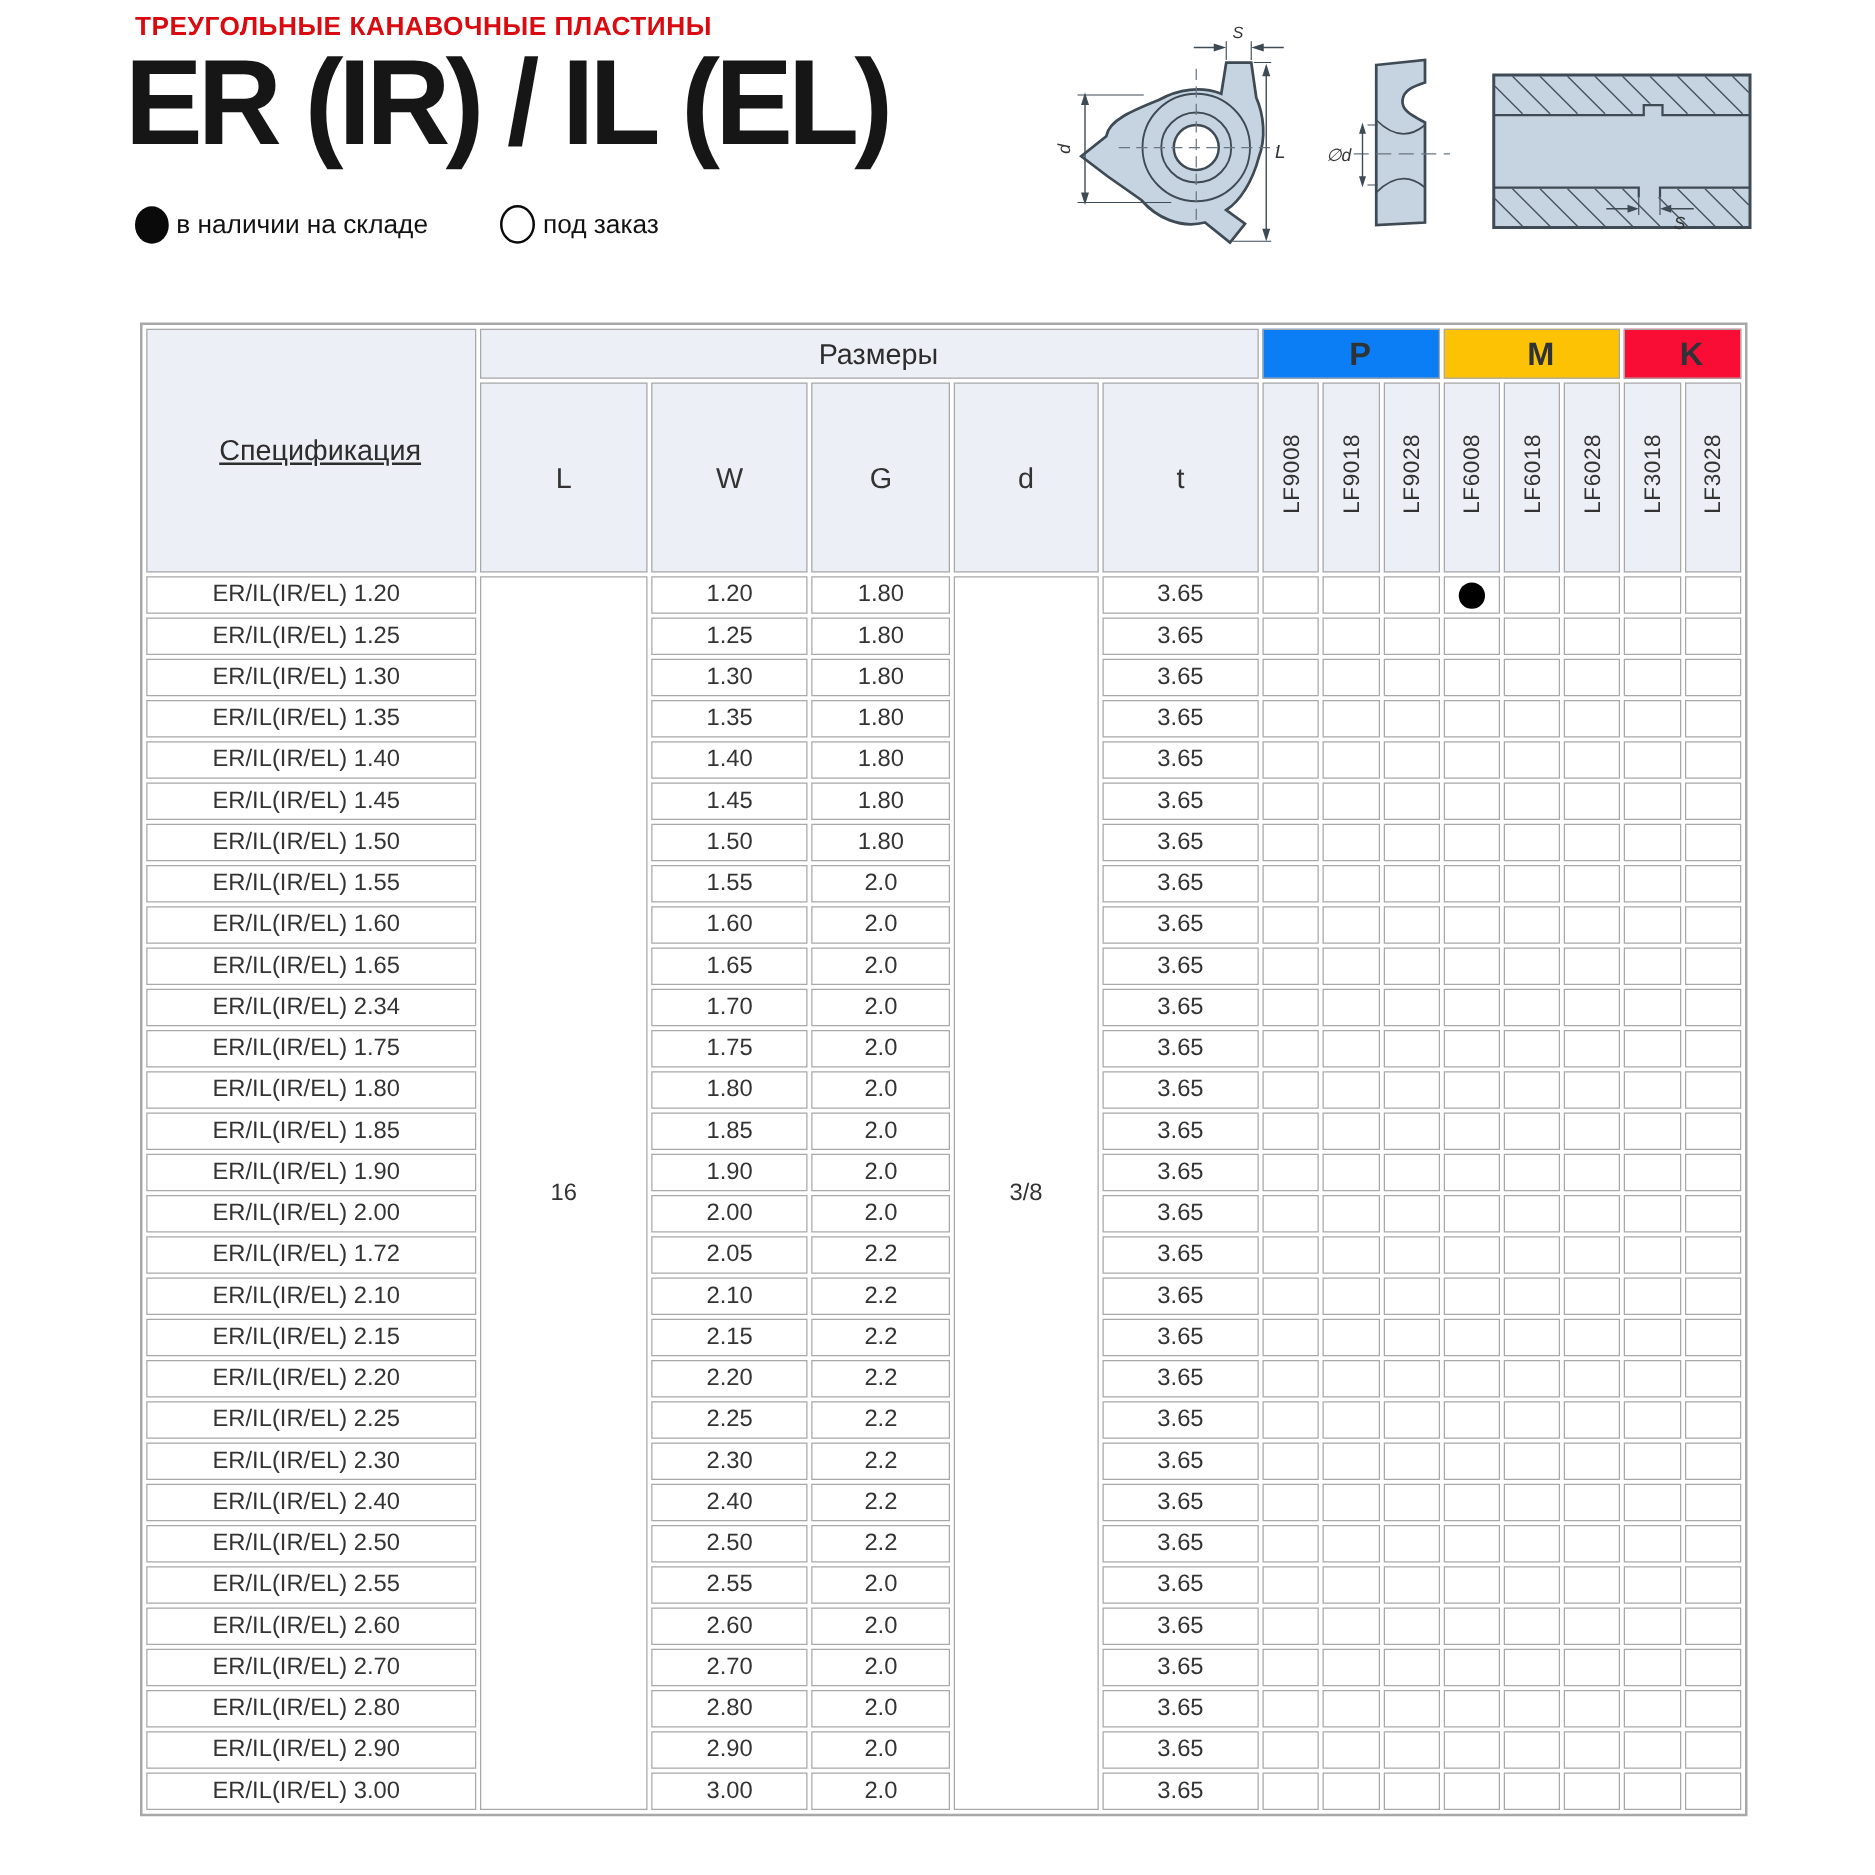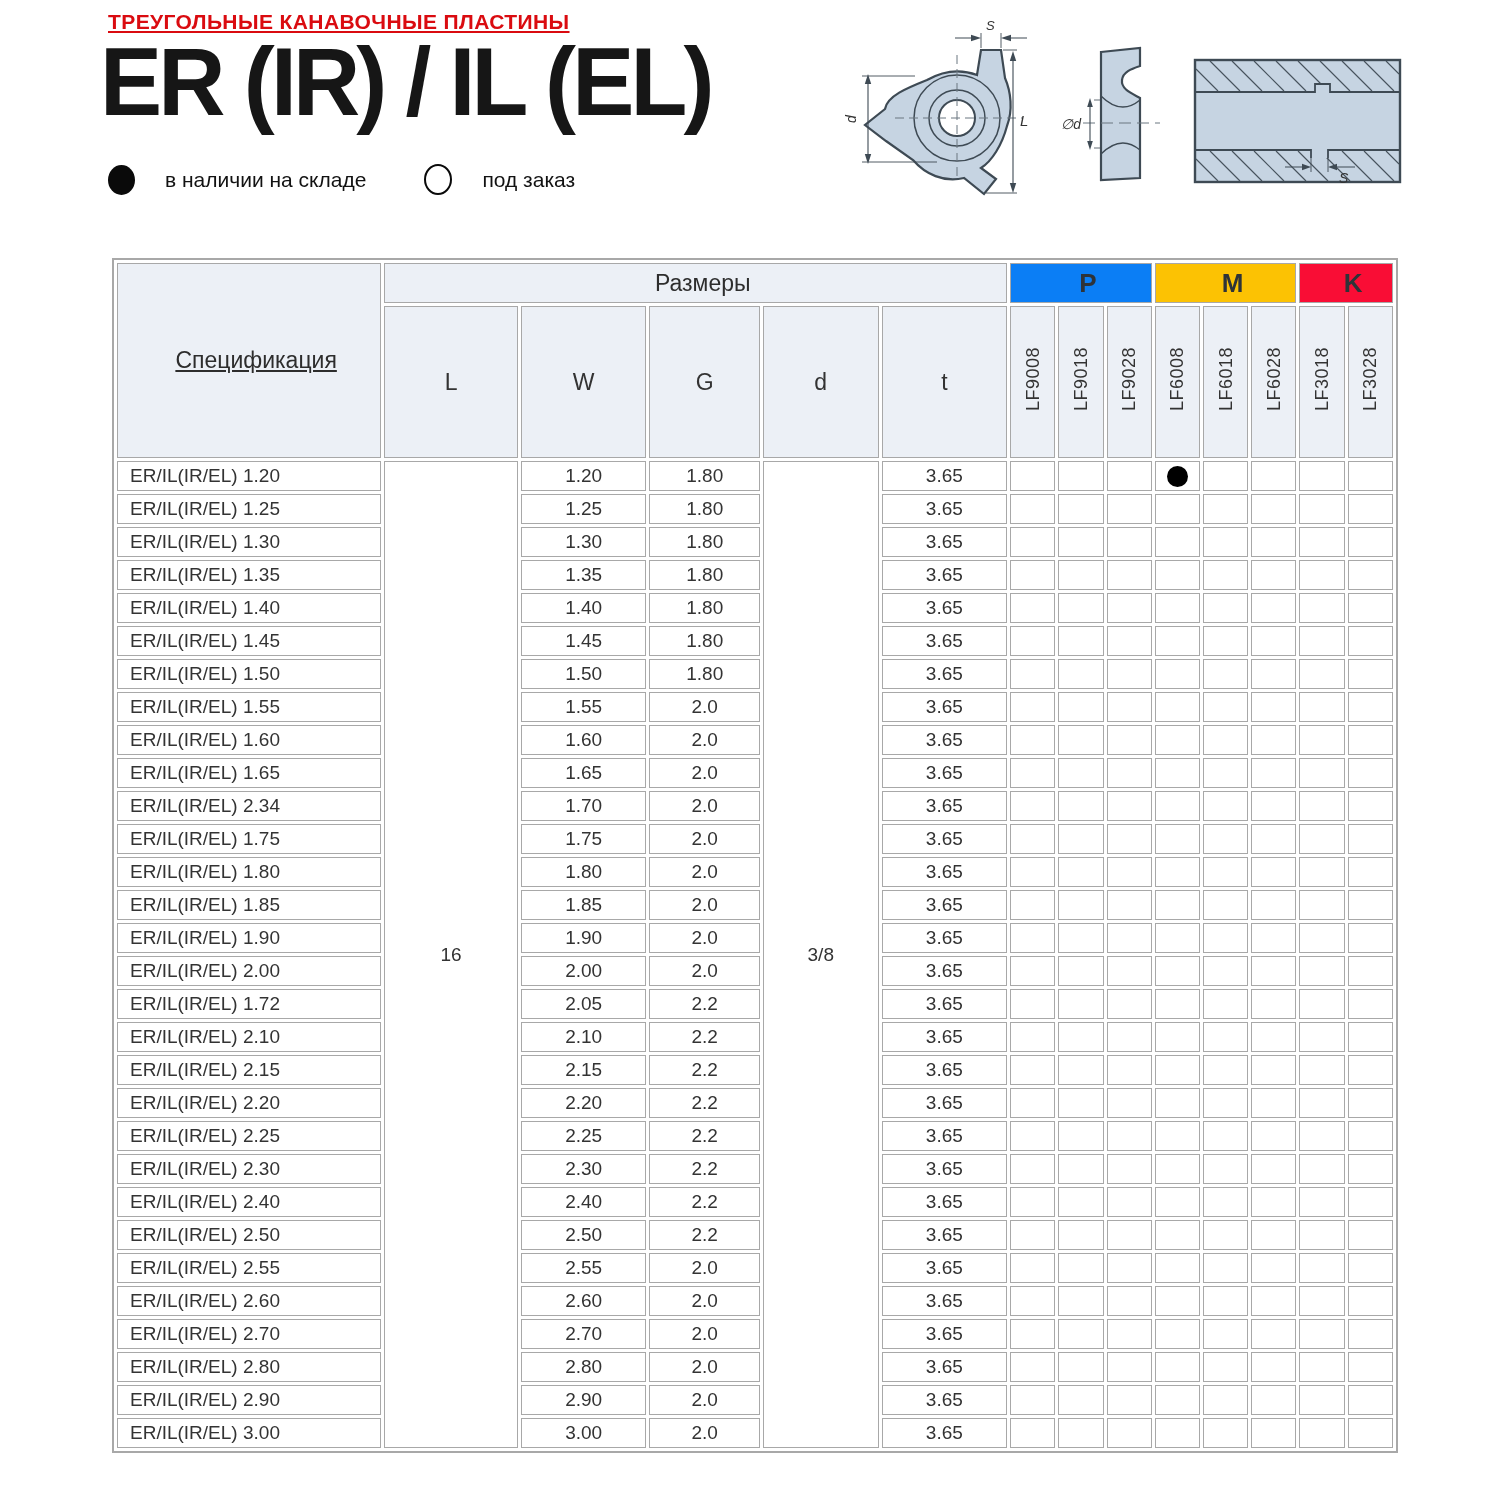--- a/index.html
+++ b/index.html
@@ -2,32 +2,32 @@
 <html style="--accent-red: #da0b10; --group-p-blue: #0b7ef5; --group-m-yellow: #fcc203; --group-k-red: #f90d35; --header-bg: #ecf0f6; --table-border: #a8a8a8;"><head>
 <meta charset="utf-8">
 <style>
   html,body{margin:0;padding:0;}
   body{
     width:1500px;height:1500px;position:relative;background:#fff;
     font-family:"Liberation Sans",sans-serif;color:#333;overflow:hidden;
   }
   .category-title{
     position:absolute;left:108px;top:10px;
-    font-size:21px;font-weight:700;letter-spacing:.4px;color:var(--accent-red);text-decoration:underline;
+    font-size:21px;font-weight:700;letter-spacing:.4px;color:var(--accent-red);
   }
   .page-title{
     position:absolute;left:100px;top:30px;margin:0;
     font-size:97px;font-weight:700;letter-spacing:-4px;color:#161616;
     line-height:1.08;transform:scaleX(.96);transform-origin:left top;white-space:nowrap;
   }
   .legend{
     position:absolute;left:108px;top:164px;display:flex;align-items:center;gap:58px;
     font-size:21px;color:#121212;
   }
-  .legend-item{display:flex;align-items:center;gap:30px;}
+  .legend-item{display:flex;align-items:center;gap:6px;}
   .dot-filled{width:27px;height:30px;border-radius:50%;background:#0a0a0a;}
   .dot-open{width:24px;height:27px;border-radius:50%;border:2.5px solid #0a0a0a;background:#fff;box-sizing:content-box;}
   .drawings{position:absolute;left:845px;top:10px;}
 
   table.spec-table{
     position:absolute;left:112px;top:258px;width:1286px;
     border-collapse:separate;border-spacing:3px;table-layout:fixed;
     border:2px solid var(--table-border);background:#fff;
   }
   .spec-table th,.spec-table td{
@@ -40,21 +40,21 @@
   th.band-p{background:var(--group-p-blue) !important;}
   th.band-m{background:var(--group-m-yellow) !important;}
   th.band-k{background:var(--group-k-red) !important;}
   th.spec-th{font-size:23px;text-decoration:underline;}
   tr.cols-row th{height:150px;font-size:23px;}
   .vtext{
     writing-mode:vertical-rl;transform:rotate(180deg);
     font-size:18px;letter-spacing:.5px;color:#333;line-height:1;display:inline-block;
   }
   .spec-table tbody td{height:28px;font-size:19px;line-height:28px;}
-  td.spec-cell{text-align:left;padding-left:12px;}
+  td.spec-cell{text-align:left;padding-left:52px;}
   .stock-dot{display:block;margin:auto;width:21px;height:21px;border-radius:50%;background:#000;}
 </style>
 </head>
 <body>
 
 <div class="category-title">ТРЕУГОЛЬНЫЕ КАНАВОЧНЫЕ ПЛАСТИНЫ</div>
 <h1 class="page-title">ER (IR) / IL (EL)</h1>
 
 <div class="legend">
   <div class="legend-item">

